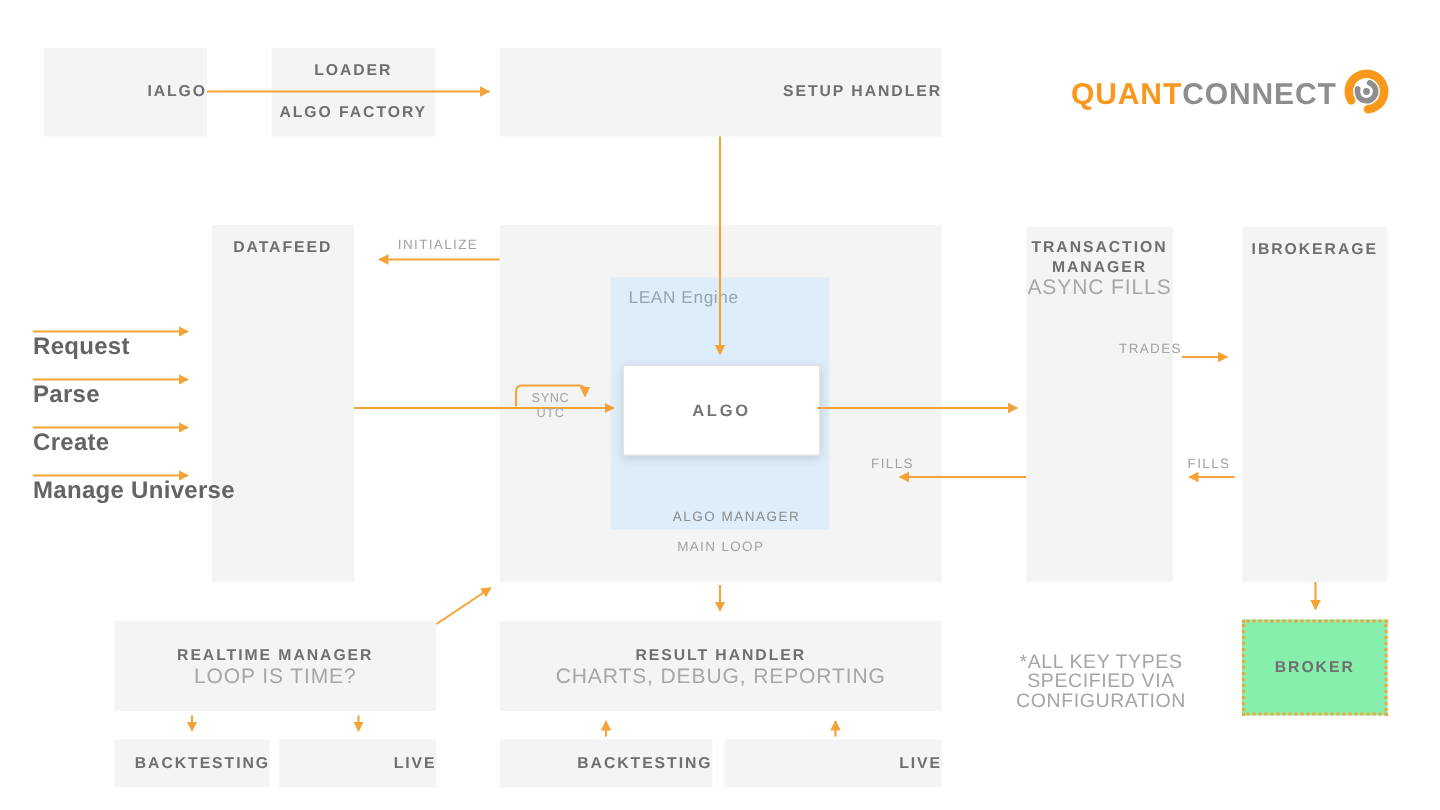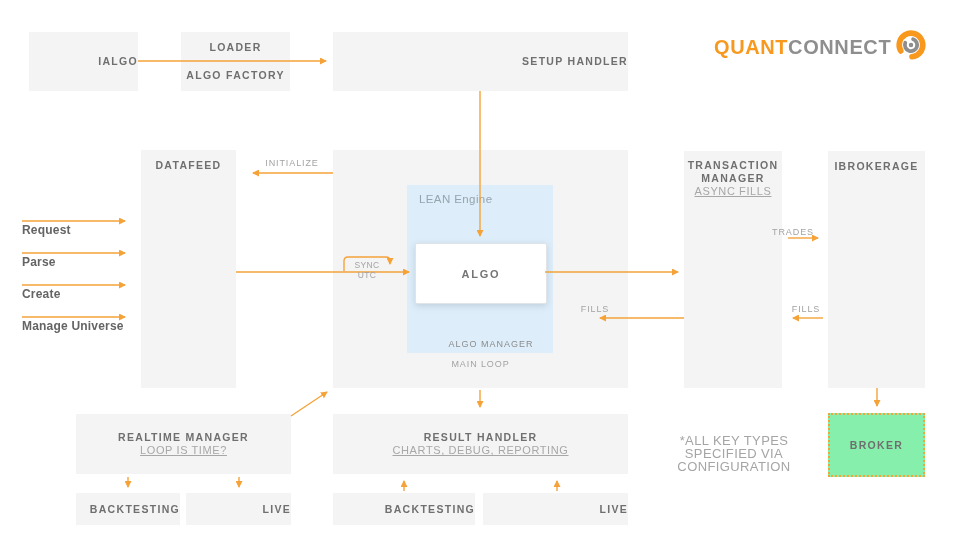--- a/index.html
+++ b/index.html
@@ -13,23 +13,23 @@
   }
   html,body{margin:0;padding:0;background:#fff;}
   .canvas{
     position:relative;width:960px;height:540px;background:#ffffff;
     overflow:hidden;font-family:"Liberation Sans",sans-serif;
   }
   .box{position:absolute;background:var(--box);box-sizing:border-box;}
   .center{display:flex;align-items:center;justify-content:flex-end;text-align:center;}
   .col{display:flex;flex-direction:column;align-items:center;text-align:center;}
   .hd{font-weight:700;font-size:10.5px;color:var(--heading);letter-spacing:1.3px;line-height:13px;}
-  .sub{font-weight:400;font-size:11px;color:var(--muted);letter-spacing:0.6px;line-height:13px;text-decoration:underline;}
+  .sub{font-weight:400;font-size:14px;color:var(--muted);letter-spacing:0.6px;line-height:13px;}
   .small-label{position:absolute;font-size:9px;color:#A3A3A3;letter-spacing:0.9px;text-align:center;z-index:4;}
-  .input-label{position:absolute;left:22px;font-weight:700;font-size:12px;color:#646464;letter-spacing:0.2px;z-index:4;}
+  .input-label{position:absolute;left:22px;font-weight:700;font-size:16px;color:#646464;letter-spacing:0.2px;z-index:4;}
   .arrows{position:absolute;left:0;top:0;z-index:3;pointer-events:none;}
   .arrows line,.arrows path.flow{stroke:var(--accent);stroke-width:1.4;fill:none;}
   .arrows marker path{fill:var(--accent);}
   .engine{position:absolute;background:var(--engine-blue);z-index:2;}
   .engine-title{position:absolute;left:12px;top:8px;font-size:11.5px;color:#96A4AF;letter-spacing:0.4px;}
   .engine-footer{position:absolute;left:11px;bottom:4px;width:100%;text-align:center;font-size:9px;color:#8C8C8C;letter-spacing:1px;}
   .algo{
     position:absolute;background:#ffffff;border:1px solid #E0E4E8;border-radius:2px;
     box-shadow:0 2px 6px rgba(110,125,140,0.25);z-index:3;
     display:flex;align-items:center;justify-content:center;
@@ -58,21 +58,21 @@
 
   <div class="box col" style="left:181px;top:32px;width:109px;height:59px;justify-content:space-between;padding:9px 0;">
     <span class="hd">LOADER</span>
     <span class="hd">ALGO FACTORY</span>
   </div>
 
   <div class="box center" style="left:333px;top:32px;width:295px;height:59px;">
     <span class="hd">SETUP HANDLER</span>
   </div>
 
-  <div class="logo" style="left:714px;top:32px;">
+  <div class="logo" style="left:714px;top:48px;">
     <span class="logo-text"><span class="q">QUANT</span><span class="c">CONNECT</span></span>
     <svg width="34" height="34" viewBox="0 0 36 36" style="margin:-4px 0 0 3px;">
       <circle cx="18" cy="18" r="12.5" fill="none" stroke="var(--logo-orange)" stroke-width="6" stroke-linecap="round" stroke-dasharray="64 22" transform="rotate(150 18 18)"></circle>
       <circle cx="18" cy="18" r="6.5" fill="none" stroke="var(--logo-gray)" stroke-width="4" stroke-linecap="round" stroke-dasharray="30 12" transform="rotate(-70 18 18)"></circle>
       <circle cx="18" cy="18" r="2.4" fill="var(--logo-gray)"></circle>
     </svg>
   </div>
 
   <div class="box col" style="left:141px;top:150px;width:95px;height:238px;padding-top:9px;">
     <span class="hd">DATAFEED</span>
@@ -102,21 +102,21 @@
   </div>
 
   <div class="input-label" style="top:223px;">Request</div>
   <div class="input-label" style="top:255px;">Parse</div>
   <div class="input-label" style="top:287px;">Create</div>
   <div class="input-label" style="top:319px;">Manage Universe</div>
 
   <div class="small-label" style="left:251px;top:158px;width:82px;">INITIALIZE</div>
   <div class="small-label" style="left:344px;top:260px;width:46px;font-size:8.5px;letter-spacing:0.4px;">SYNC UTC</div>
   <div class="small-label" style="left:570px;top:304px;width:50px;">FILLS</div>
-  <div class="small-label" style="left:768px;top:227px;width:50px;">TRADES</div>
+  <div class="small-label" style="left:742px;top:227px;width:50px;">TRADES</div>
   <div class="small-label" style="left:781px;top:304px;width:50px;">FILLS</div>
 
   <div class="box col z2" style="left:76px;top:414px;width:215px;height:60px;justify-content:center;">
     <span class="hd">REALTIME MANAGER</span>
     <span class="sub">LOOP IS TIME?</span>
   </div>
 
   <div class="box center" style="left:76px;top:493px;width:104px;height:32px;">
     <span class="hd">BACKTESTING</span>
   </div>

